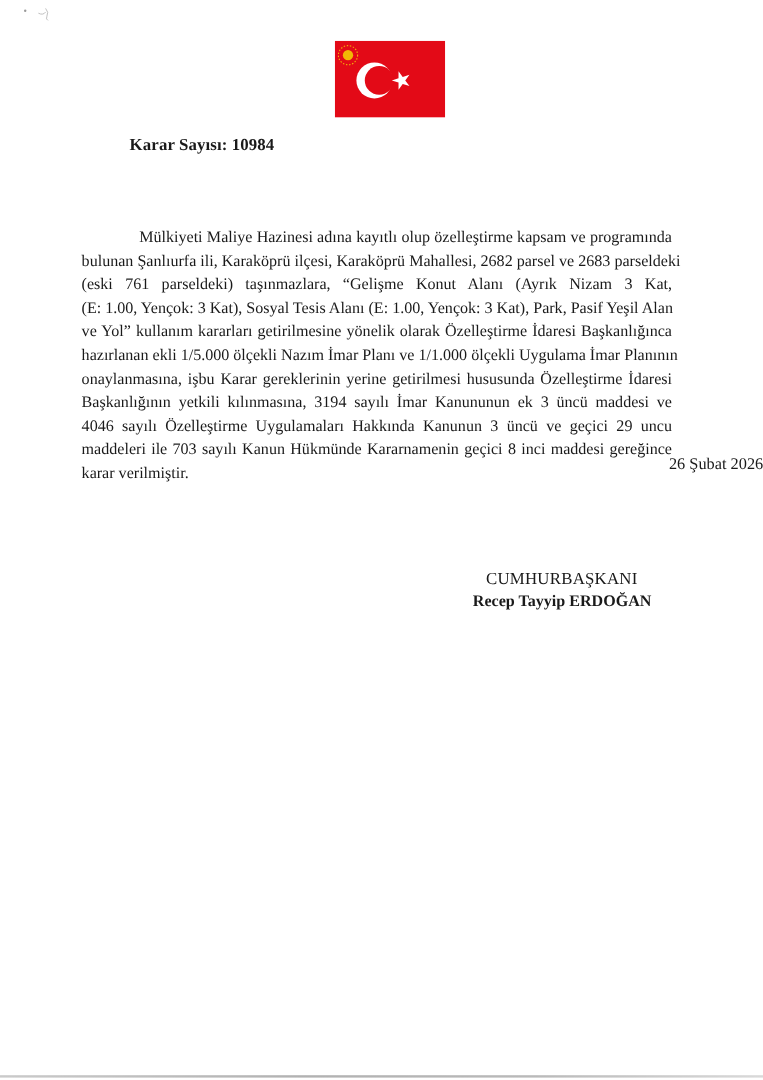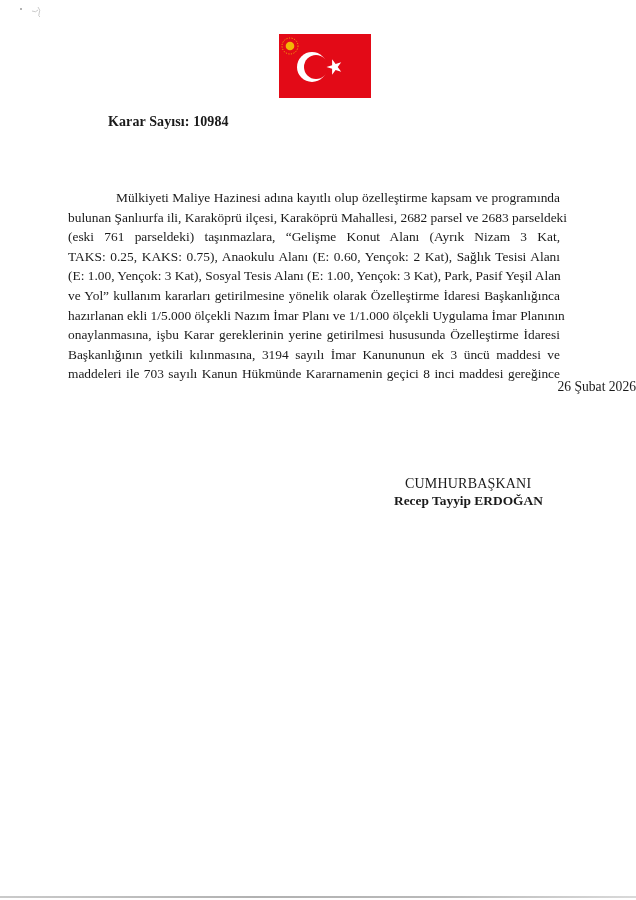--- a/index.html
+++ b/index.html
@@ -121,27 +121,28 @@
     </g>
     <polygon fill="#ffffff" points="47.5,33 53.1,31.2 53.1,25.3 56.6,30.1 62.2,28.3 58.7,33 62.2,37.7 56.6,35.9 53.1,40.7 53.1,34.8"></polygon>
   </svg>
 
   <div class="decision-no">Karar Sayısı: 10984</div>
 
   <div class="body-text">
     <span class="line first">Mülkiyeti Maliye Hazinesi adına kayıtlı olup özelleştirme kapsam ve programında</span>
     <span class="line">bulunan Şanlıurfa ili, Karaköprü ilçesi, Karaköprü Mahallesi, 2682 parsel ve 2683 parseldeki</span>
     <span class="line">(eski 761 parseldeki) taşınmazlara, “Gelişme Konut Alanı (Ayrık Nizam 3 Kat,</span>
-    <span class="line">TAKS: 0.25, KAKS: 0.75), Anaokulu Alanı (E: 0.60, Yençok: 2 Kat), Sağlık Tesisi Alanı</span>
     <span class="line">(E: 1.00, Yençok: 3 Kat), Sosyal Tesis Alanı (E: 1.00, Yençok: 3 Kat), Park, Pasif Yeşil Alan</span>
     <span class="line">ve Yol” kullanım kararları getirilmesine yönelik olarak Özelleştirme İdaresi Başkanlığınca</span>
     <span class="line">hazırlanan ekli 1/5.000 ölçekli Nazım İmar Planı ve 1/1.000 ölçekli Uygulama İmar Planının</span>
     <span class="line">onaylanmasına, işbu Karar gereklerinin yerine getirilmesi hususunda Özelleştirme İdaresi</span>
     <span class="line">Başkanlığının yetkili kılınmasına, 3194 sayılı İmar Kanununun ek 3 üncü maddesi ve</span>
+    <span class="line">4046 sayılı Özelleştirme Uygulamaları Hakkında Kanunun 3 üncü ve geçici 29 uncu</span>
     <span class="line">maddeleri ile 703 sayılı Kanun Hükmünde Kararnamenin geçici 8 inci maddesi gereğince</span>
+    <span class="line last">karar verilmiştir.</span>
   </div>
 
   <div class="date">26 Şubat 2026</div>
 
   <div class="signatory">Recep Tayyip ERDOĞAN</div>
   <div class="signatory-title">CUMHURBAŞKANI</div>
 
   <div class="scan-edge"></div>
 </div>
 

